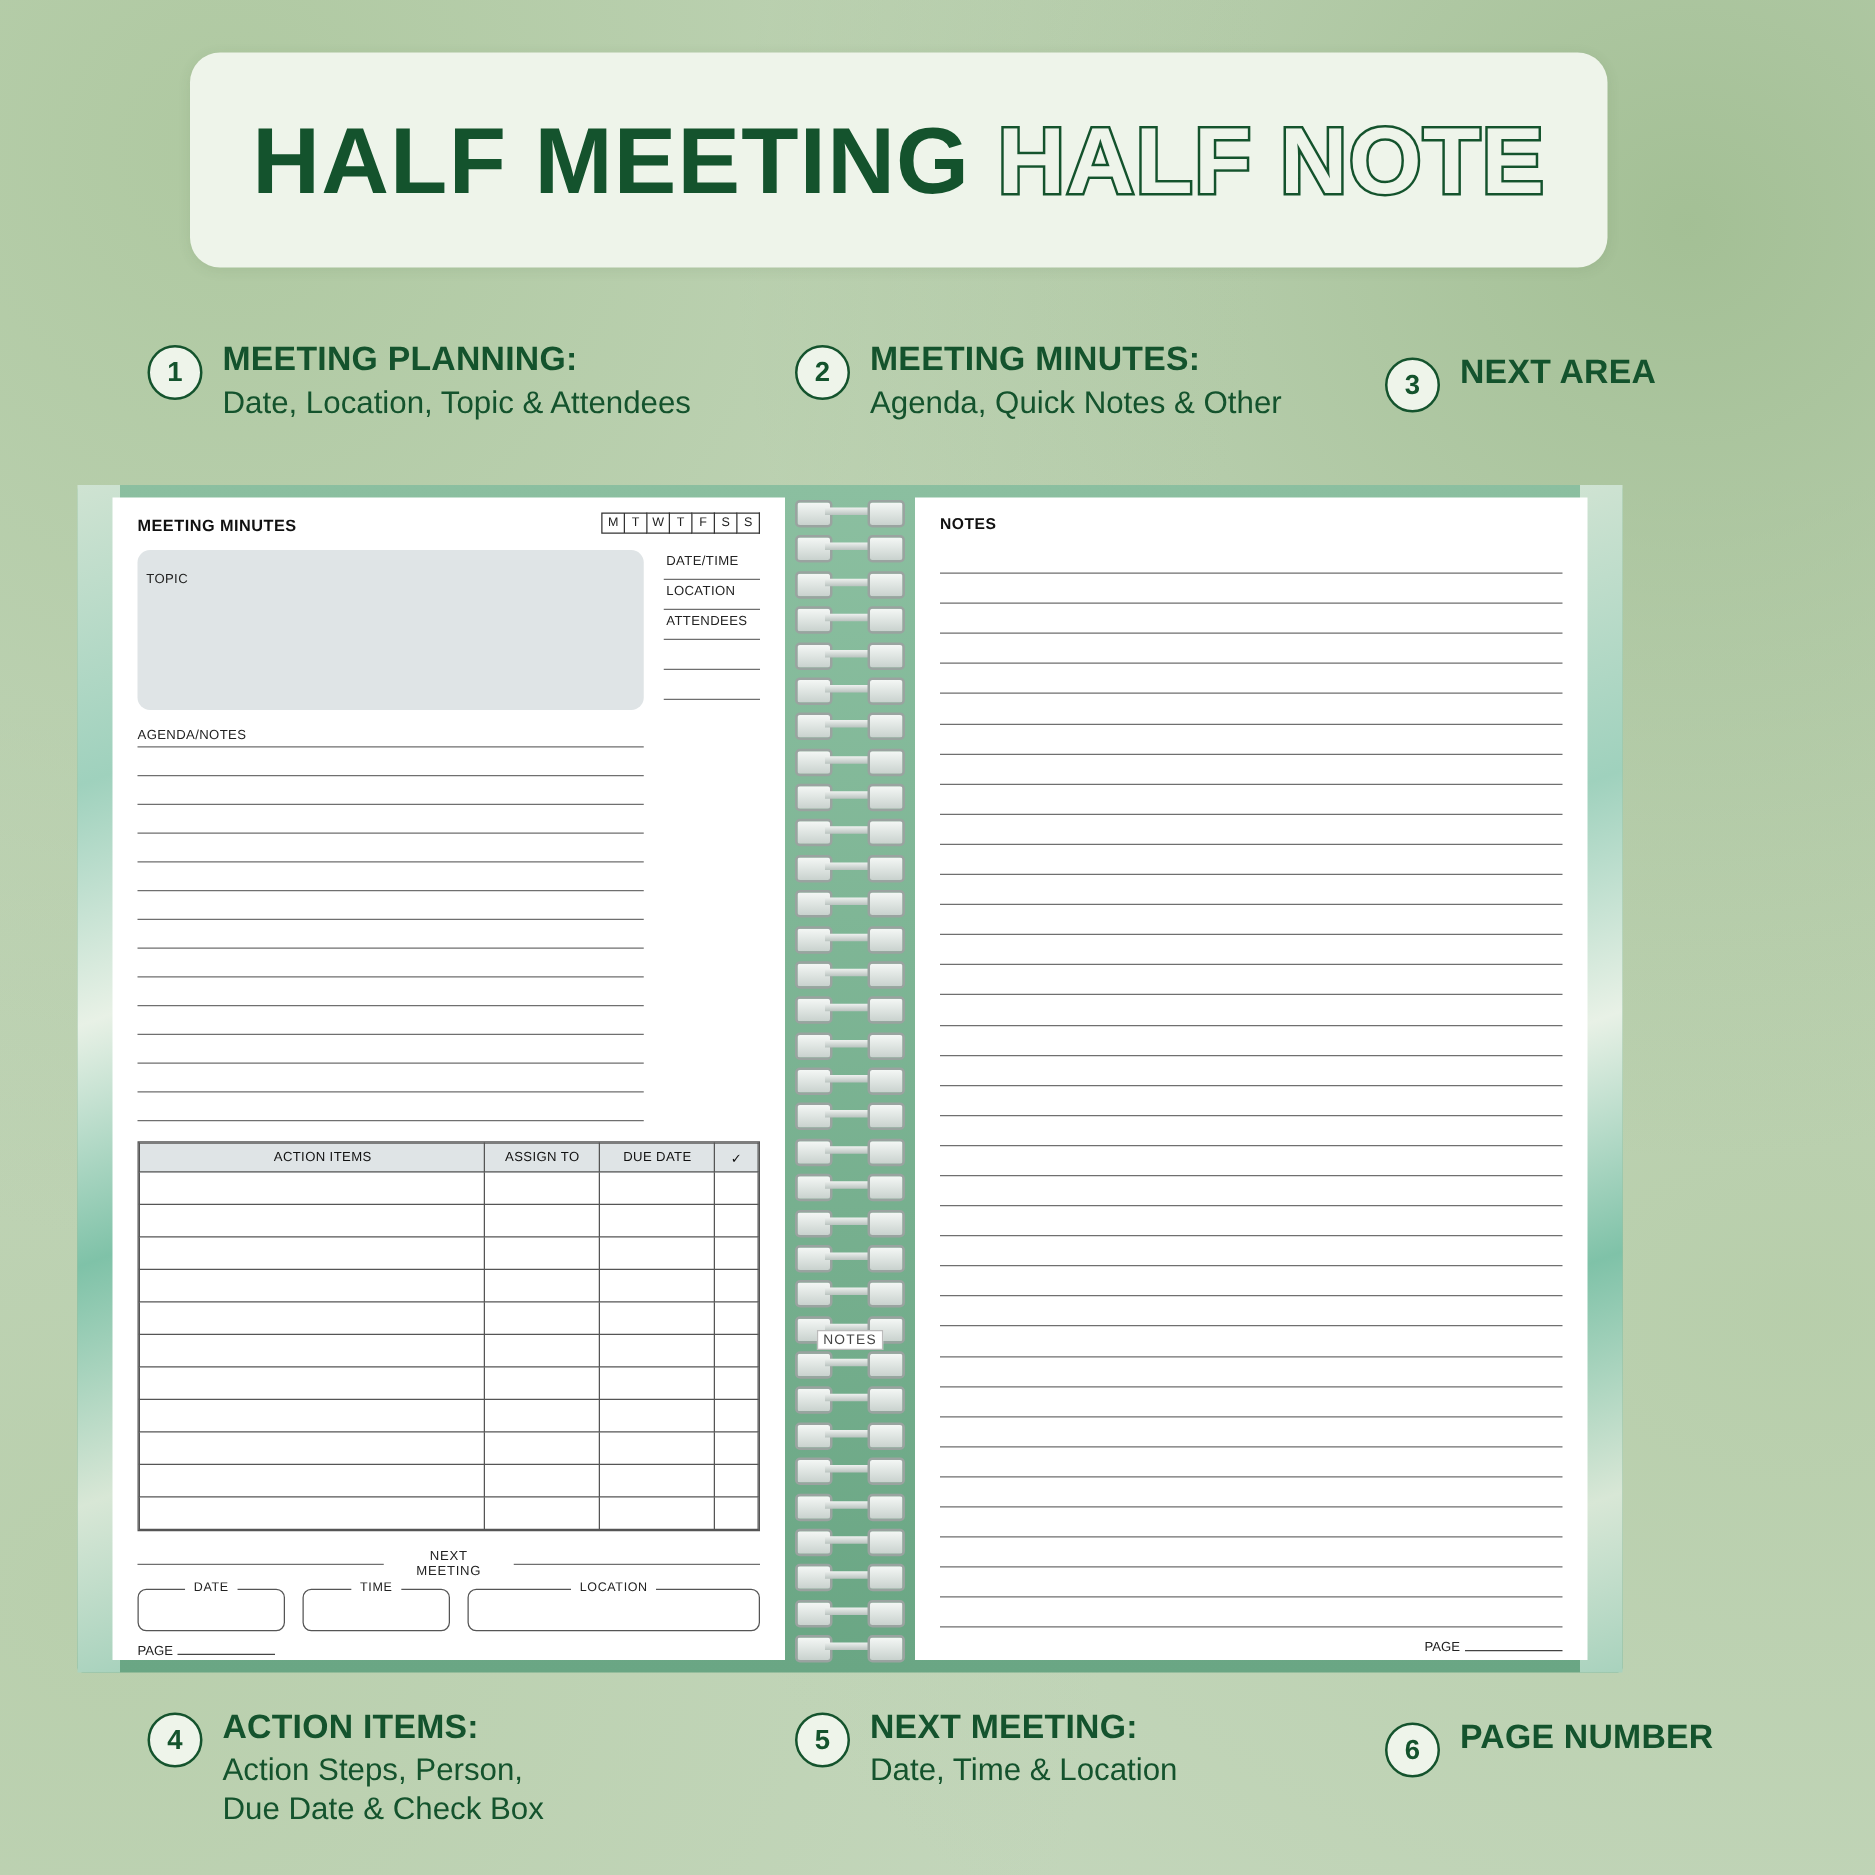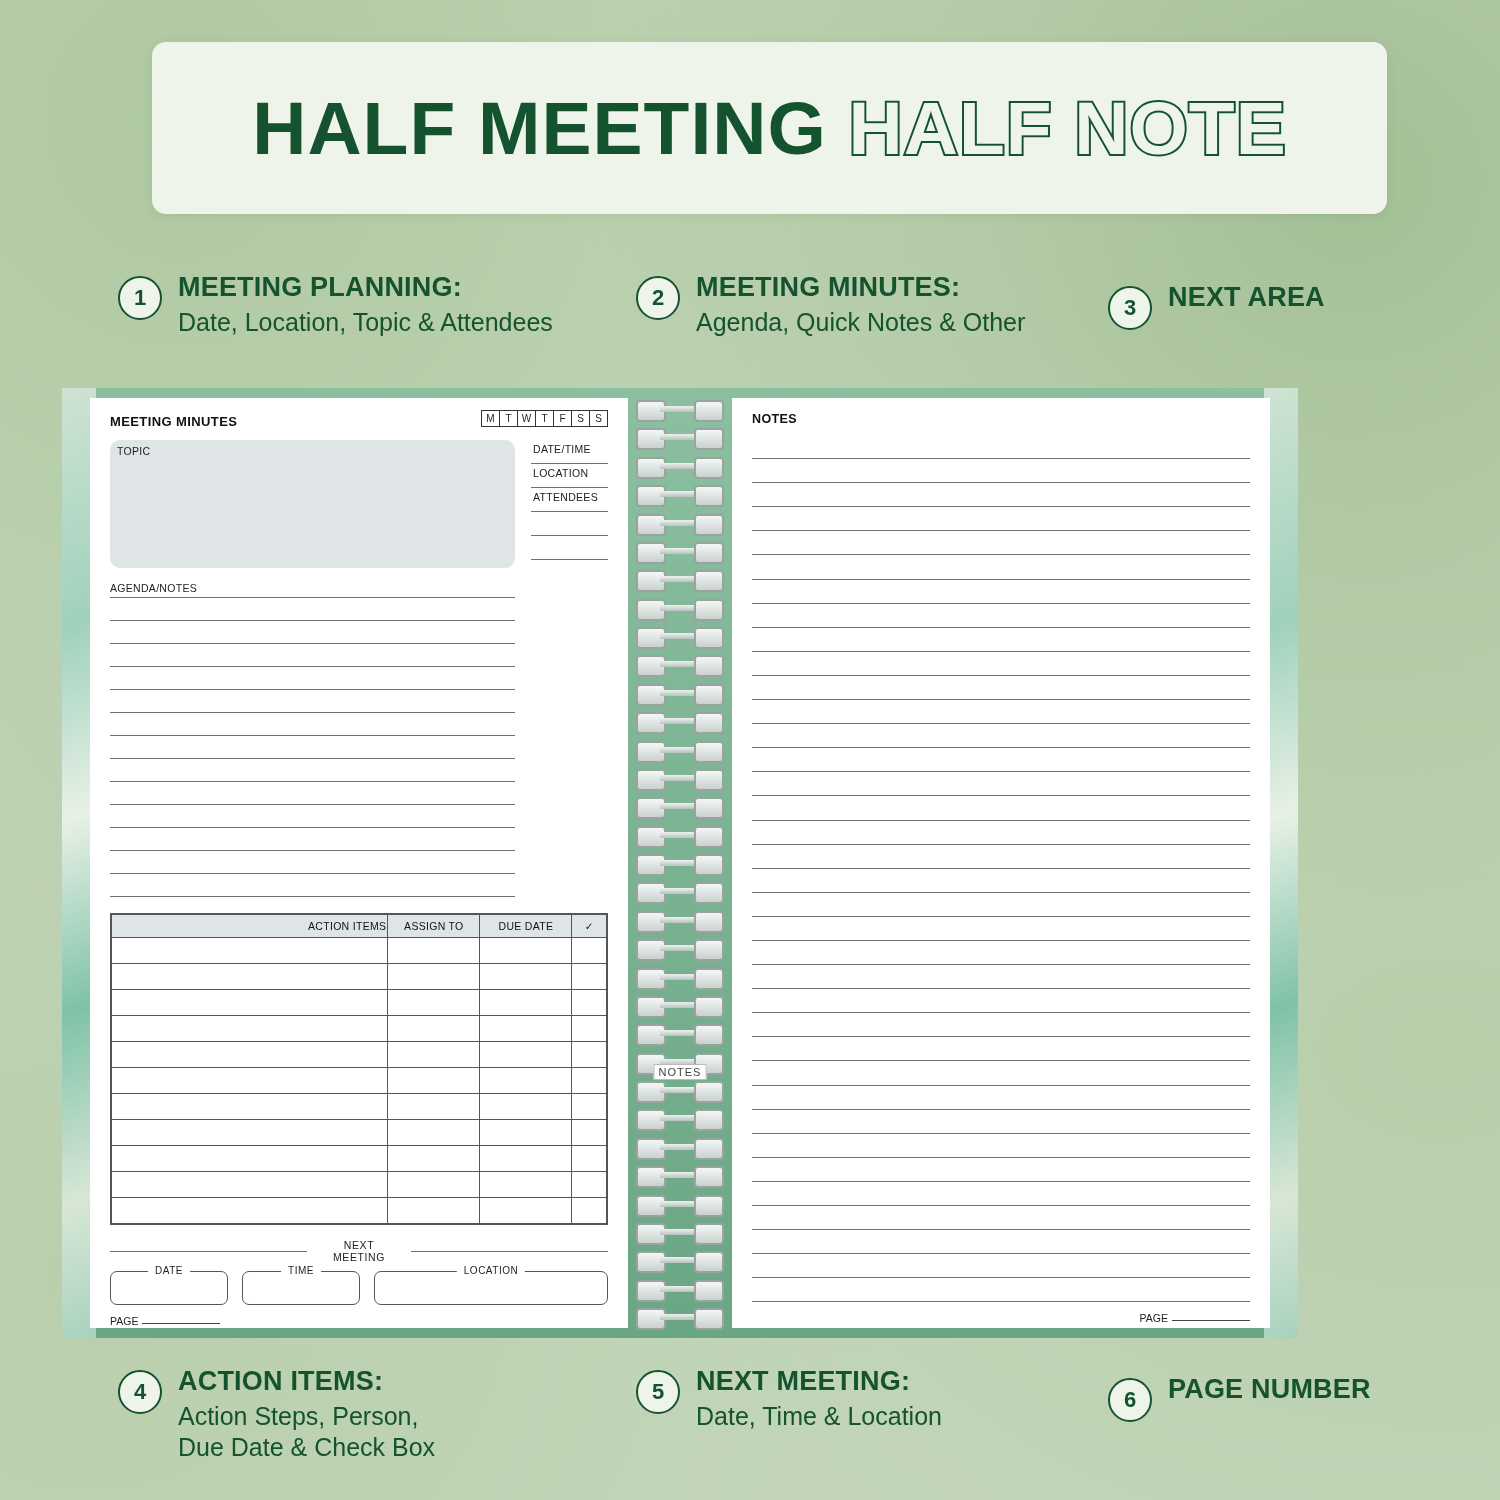--- a/index.html
+++ b/index.html
@@ -12,22 +12,22 @@
   }
   .bg-wash{position:absolute;inset:0;background:
       radial-gradient(ellipse at 12% 8%, rgba(168,196,152,.75) 0%, rgba(168,196,152,0) 45%),
       radial-gradient(ellipse at 90% 12%, rgba(150,182,133,.7) 0%, rgba(150,182,133,0) 40%),
       radial-gradient(ellipse at 96% 70%, rgba(176,201,160,.6) 0%, rgba(176,201,160,0) 45%),
       radial-gradient(ellipse at 6% 85%, rgba(176,201,160,.55) 0%, rgba(176,201,160,0) 40%);
     pointer-events:none;}
 
   
   .banner{
-    position:absolute;left:152px;top:42px;width:1235px;height:172px;
-    background:#eef4ea;border-radius:14px;
+    position:absolute;left:152px;top:42px;width:1134px;height:172px;
+    background:#eef4ea;border-radius:24px;
     display:flex;align-items:center;justify-content:center;
     box-shadow:0 2px 10px rgba(60,90,50,.10);
   }
   .banner h1{
     margin:0;font-size:75px;letter-spacing:1px;line-height:1;
     font-weight:bold;color:#14532d;white-space:nowrap;
   }
   .banner .outline{
     color:#eef4ea;
     -webkit-text-stroke:4px #14532d;
@@ -109,41 +109,41 @@
   .dow span{
     width:17px;height:15px;border:1px solid #333;border-left:none;
     font-size:10px;display:flex;align-items:center;justify-content:center;color:#222;
   }
   .dow span:first-child{border-left:1px solid #333;}
 
   .topblock{display:flex;gap:16px;margin-top:10px;}
   .topic-box{
     width:405px;height:128px;background:#dfe4e6;border-radius:10px;position:relative;
   }
-  .topic-box .lbl{position:absolute;left:7px;top:5px;font-size:10.5px;color:#222;letter-spacing:.3px;}
+  .topic-box .lbl{position:absolute;left:7px;top:17px;font-size:10.5px;color:#222;letter-spacing:.3px;}
   .field-col{flex:1;display:flex;flex-direction:column;gap:0;}
   .fld{position:relative;height:23px;border-bottom:1px solid #6f6f6f;}
   .fld .lbl{position:absolute;left:2px;top:3px;font-size:10.5px;color:#222;letter-spacing:.3px;}
 
   .midblock{display:flex;gap:16px;margin-top:14px;}
   .agenda{width:405px;}
   .agenda .lbl,.others .lbl{font-size:10.5px;color:#222;letter-spacing:.3px;display:block;margin-bottom:3px;}
   .ruled{border-top:1px solid #6f6f6f;}
   .ruled div{height:22px;border-bottom:1px solid #6f6f6f;}
   .others{flex:1;}
   .others-box{background:#dfe4e6;border-radius:10px;height:auto;}
 
   
   .ai{margin-top:16px;border:1px solid #555;}
   .ai table{border-collapse:collapse;width:100%;}
   .ai th{
     background:#dfe4e6;font-size:10.5px;font-weight:normal;color:#111;
     height:20px;border:1px solid #555;letter-spacing:.3px;
   }
-  .ai th.c-task{text-align:right;padding-left:18px;}
+  .ai th.c-task{text-align:center;padding-left:18px;}
   .ai td{border:1px solid #555;height:23px;}
 
   .nextmeet{margin-top:14px;text-align:center;position:relative;}
   .nextmeet .line{
     display:flex;align-items:center;gap:10px;justify-content:center;
     font-size:10.5px;color:#222;letter-spacing:.6px;
   }
   .nextmeet .line i{display:block;height:1px;background:#6f6f6f;width:200px;}
   .nmrow{display:flex;gap:14px;margin-top:8px;}
   .nmbox{

